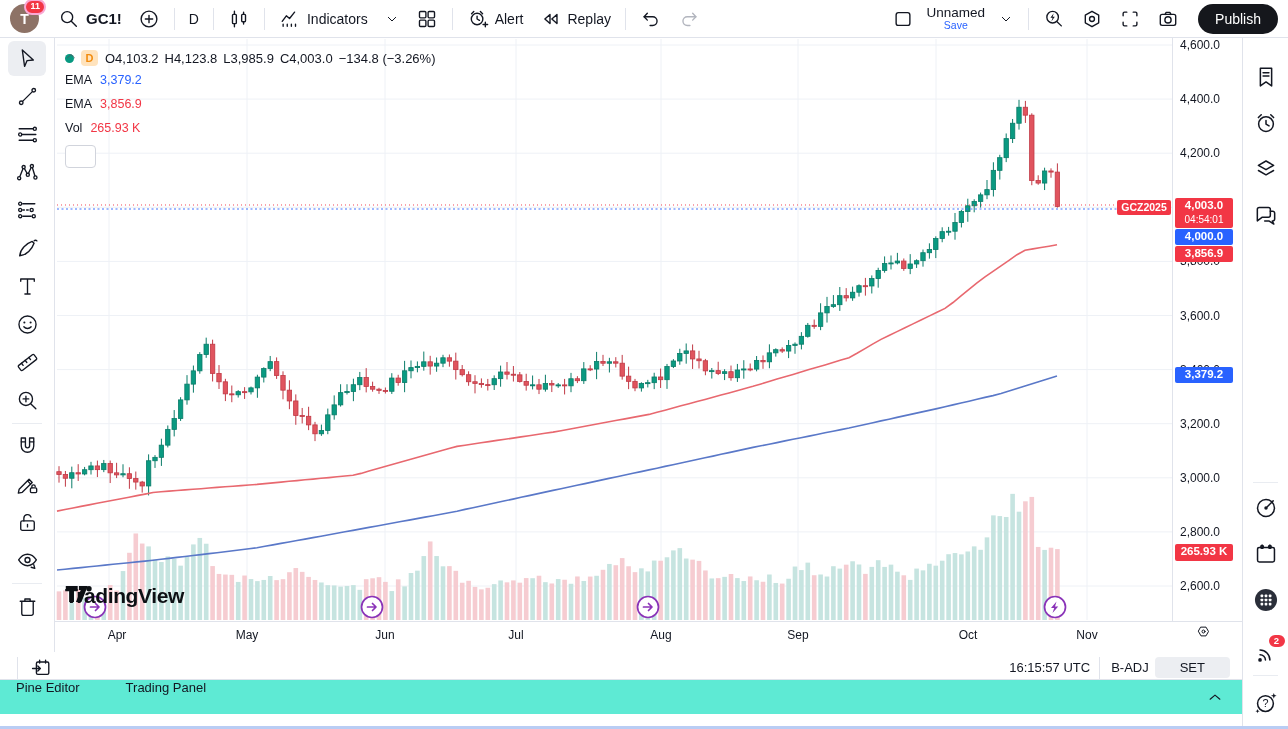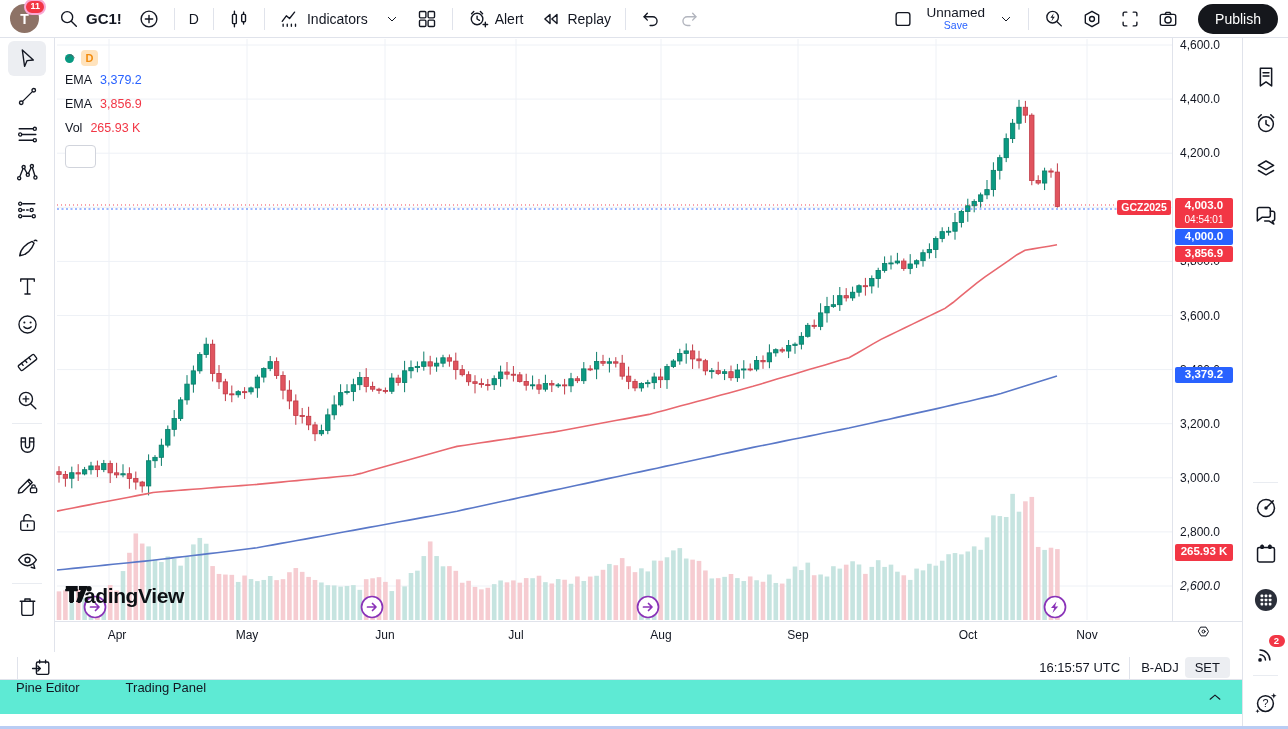--- a/index.html
+++ b/index.html
@@ -56,21 +56,21 @@
   .ctag{position:absolute;left:1117px;top:200px;width:54px;height:15px;background:#f23645;color:#fff;font-size:10.5px;
     font-weight:bold;text-align:center;line-height:15px;border-radius:2px;z-index:11}
   .gearsm{position:absolute;left:1196px;top:624px;z-index:12;cursor:pointer}
   
   .taxis{position:absolute;left:55px;top:621px;width:1187px;height:31px;border-top:1px solid #e0e3eb;background:#fff;font-size:12px;z-index:9}
   .month{position:absolute;top:6px;transform:translateX(-50%)}
   
   .rangebar{position:absolute;left:0;top:652px;width:1242px;height:32px;border-bottom:1px solid #e0e3eb;background:#fff;
     display:flex;align-items:center;padding:0 12px;box-sizing:border-box;font-size:13px;z-index:9}
   .rbtn{padding:3px 8px;border-radius:4px;cursor:pointer}
-  .setpill{background:#eceef2;border-radius:4px;padding:3px 10px;cursor:pointer}
+  .setpill{background:#eceef2;border-radius:4px;padding:3px 25px;cursor:pointer}
   .badj{padding:3px 6px;cursor:pointer}
   .clock{margin-right:4px}
   
   .bpanel{position:absolute;left:0;top:679px;width:1242px;height:34px;border-top:1px solid #e0e3eb;background:#5eead4;
     display:flex;padding:0 16px;gap:46px;font-size:13px;z-index:9}
   .bpright{position:absolute;right:14px;top:0;height:100%;display:flex;align-items:center;gap:18px}
   .bluebar{position:absolute;left:0;top:726px;width:1288px;height:3px;background:#b9cdf4;z-index:31}
 </style>
 </head>
 <body>
@@ -815,20 +815,23 @@
           <circle cx="648" cy="607" r="10.5" fill="#fff" stroke="#8a33b8" stroke-width="1.7"></circle>
           <path d="M643.5 607h8M648.5 603.5l3.5 3.5-3.5 3.5" fill="none" stroke="#8a33b8" stroke-width="1.7" stroke-linecap="round" stroke-linejoin="round"></path>
           <circle cx="1055" cy="607" r="10.5" fill="#fff" stroke="#8a33b8" stroke-width="1.7"></circle>
           <path d="M1056.5 601.5l-5.5 6.5h3.2l-1.7 5 5.7-6.5h-3.2z" fill="#8a33b8"></path>
         </svg>
       </div>
     <div class="legend">
       <div class="lrow">
         <span class="dot"></span>
         <span class="dbadge">D</span>
+        <span class="ohlc">
+          <span>O4,103.2</span><span>H4,123.8</span><span>L3,985.9</span><span>C4,003.0</span><span>−134.8 (−3.26%)</span>
+        </span>
       </div>
       <div class="irow">
         <span>EMA</span>
         <span style="color:#2962ff">3,379.2</span>
       </div>
       <div class="irow">
         <span>EMA</span>
         <span style="color:#f23645">3,856.9</span>
       </div>
       <div class="irow">
@@ -857,21 +860,21 @@
       <div class="ptick" style="top: 0px;">4,600.0</div>
       <div class="ptick" style="top: 54.1px;">4,400.0</div>
       <div class="ptick" style="top: 108.2px;">4,200.0</div>
       <div class="ptick" style="top: 162.3px;">4,000.0</div>
       <div class="ptick" style="top: 216.4px;">3,800.0</div>
       <div class="ptick" style="top: 270.5px;">3,600.0</div>
       <div class="ptick" style="top: 324.6px;">3,400.0</div>
       <div class="ptick" style="top: 378.7px;">3,200.0</div>
       <div class="ptick" style="top: 432.8px;">3,000.0</div>
       <div class="ptick" style="top: 486.9px;">2,800.0</div>
-      <div class="ptick" style="top: 541px; font-style: italic;">2,600.0</div>
+      <div class="ptick" style="top: 541px;">2,600.0</div>
       <div class="pxlbl red" style="top: 160.488px; height: 30px;">
         <div style="line-height:15px">4,003.0</div>
         <div style="font-size:10px;font-weight:normal;line-height:13px">04:54:01</div>
       </div>
       <div class="pxlbl blue" style="top: 191.488px; height: 16px;">4,000.0</div>
       <div class="pxlbl red" style="top: 208.488px; height: 16px;">3,856.9</div>
       <div class="pxlbl blue" style="top: 329.226px; height: 16px;">3,379.2</div>
       <div class="pxlbl red" style="top: 506px; height: 17px;">265.93 K</div>
     </div>
   <div class="gearsm">

